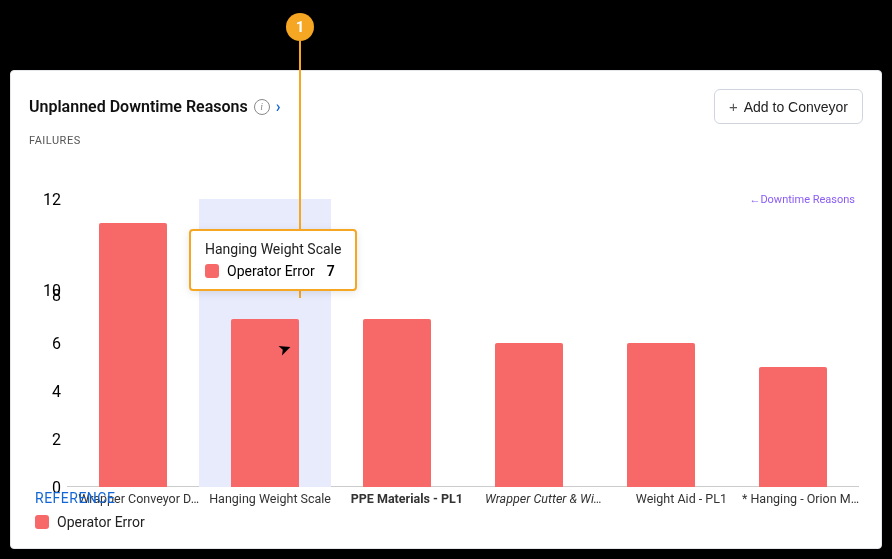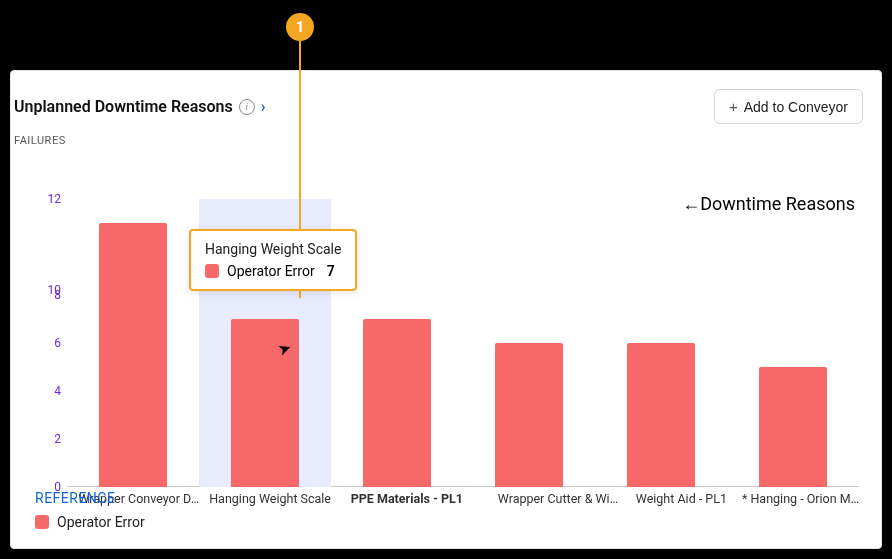--- a/index.html
+++ b/index.html
@@ -13,21 +13,21 @@
   }
   .card {
     position: absolute;
     left: 10px;
     top: 70px;
     width: 872px;
     height: 479px;
     background: #fff;
     border: 1px solid #e4e7eb;
     border-radius: 4px;
-    padding: 18px 18px 14px 3px;
+    padding: 18px 18px 14px 18px;
   }
   .header-row {
     display: flex;
     justify-content: space-between;
     align-items: center;
   }
   .title-wrap {
     display: flex;
     align-items: center;
     gap: 6px;
@@ -72,36 +72,36 @@
     letter-spacing: 0.5px;
     color: #555;
     margin-top: 10px;
     margin-left: 0;
     text-transform: uppercase;
   }
   .link-right {
     position: absolute;
     right: 26px;
     top: 122px;
-    font-size: 18px;
-    color: #000000;
+    font-size: 11px;
+    color: #8b5cf6;
     cursor: pointer;
   }
   .plot {
     position: absolute;
     left: 56px;
     top: 128px;
     width: 792px;
     height: 288px;
   }
   .ytick {
     position: absolute;
     left: -32px;
-    font-size: 12px;
-    color: #6d28d9;
+    font-size: 16px;
+    color: #000000;
     transform: translateY(-50%);
     width: 26px;
     text-align: right;
   }
   .baseline {
     position: absolute;
     left: 0; width: 100%;
     bottom: 0;
     border-top: 1px solid #ccc;
   }
@@ -227,21 +227,21 @@
       <div class="ytick" style="top: 48px; margin-top: 43px;">10</div>
       <div class="ytick" style="top: 0px;">12</div>
       <div class="highlight-col" style="left: 132px; width: 132px; height: 288px;"></div>
       <div class="bar" style="left: 32px; width: 68px; height: 264px; background: rgb(247, 104, 104);"></div>
       <div class="xtick" style="left: 0px; width: 132px;">Wrapper Conveyor D…</div>
       <div class="bar" style="left: 164px; width: 68px; height: 168px; background: rgb(247, 104, 104);"></div>
       <div class="xtick" style="left: 132px; width: 132px;">Hanging Weight Scale</div>
       <div class="bar" style="left: 296px; width: 68px; height: 168px; background: rgb(247, 104, 104);"></div>
       <div class="xtick" style="left: 264px; width: 132px; font-weight: bold;">PPE Materials - PL1</div>
       <div class="bar" style="left: 428px; width: 68px; height: 144px; background: rgb(247, 104, 104);"></div>
-      <div class="xtick" style="left: 419px; width: 132px;">Wrapper Cutter &amp; Wi…</div>
+      <div class="xtick" style="left: 403px; width: 132px; font-style: italic;">Wrapper Cutter &amp; Wi…</div>
       <div class="bar" style="left: 560px; width: 68px; height: 144px; background: rgb(247, 104, 104);"></div>
       <div class="xtick" style="left: 528px; width: 132px;">Weight Aid - PL1</div>
       <div class="bar" style="left: 692px; width: 68px; height: 120px; background: rgb(247, 104, 104);"></div>
       <div class="xtick" style="left: 660px; width: 132px;">* Hanging - Orion M…</div>
     </div>
 
   <div class="tooltip" style="left:178px; top:158px;">
     <div class="tooltip-title">Hanging Weight Scale</div>
     <div class="tooltip-row">
       <span class="swatch"></span>

